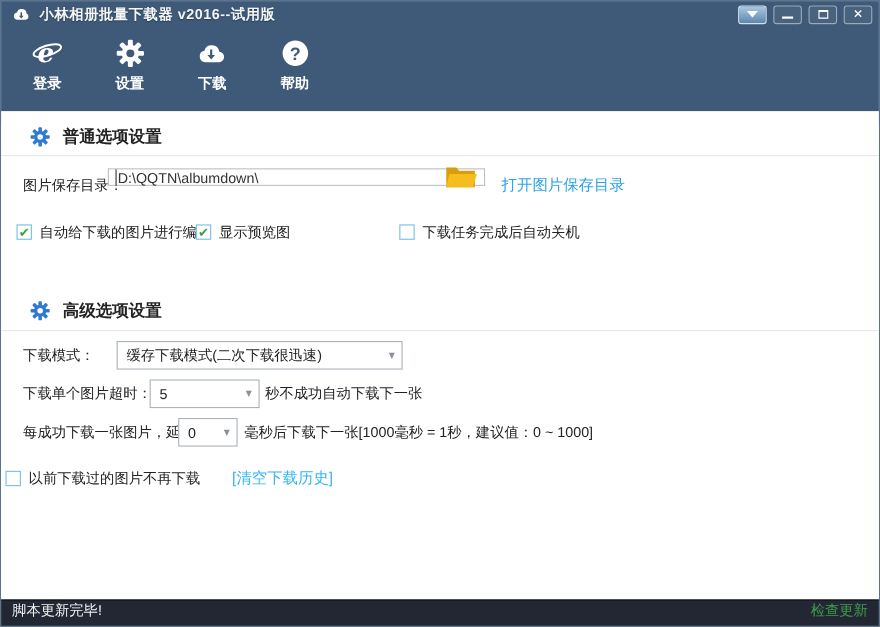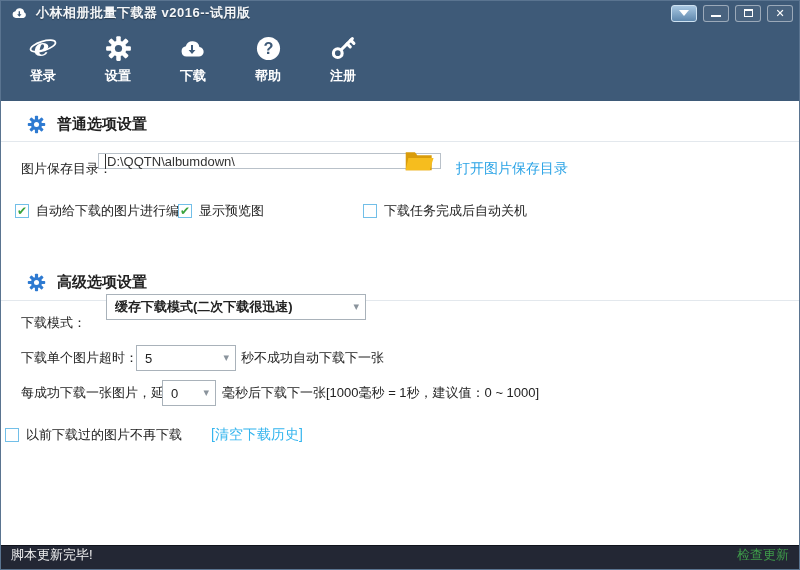--- a/index.html
+++ b/index.html
@@ -193,33 +193,20 @@
       <div class="tool-item">
         <span class="t-icon">
           <svg viewBox="0 0 28 28" width="27" height="27">
             <circle cx="14" cy="14" r="12" fill="#ffffff"></circle>
             <text x="14" y="20" text-anchor="middle" font-size="17" font-weight="bold" font-family="Liberation Sans, sans-serif" fill="#3e5a78">?</text>
           </svg>
         </span>
         <span class="t-label">帮助</span>
       </div>
 
-      <div class="tool-item">
-        <span class="t-icon">
-          <svg viewBox="0 0 26 26" width="27" height="27">
-            <g stroke="#ffffff" stroke-width="3" fill="none" stroke-linecap="round">
-              <circle cx="7.5" cy="17.5" r="4.2"></circle>
-              <path d="M10.8 14.2 L21.5 3.5"></path>
-              <path d="M16.5 8.5 L19.5 11.5"></path>
-              <path d="M20 5 L23 8"></path>
-            </g>
-          </svg>
-        </span>
-        <span class="t-label">注册</span>
-      </div>
 
     </div>
 
     <div class="notch"></div>
   </div>
 
   <div class="content">
 
     <div class="section-header" style="top:14px;">
       <svg width="19" height="19" viewBox="0 0 24 24">
@@ -282,21 +269,21 @@
         </g>
         <circle cx="12" cy="12" r="3.2" fill="#ffffff"></circle>
       </svg>
       <span class="s-title">高级选项设置</span>
     </div>
     <div class="divider" style="top:199px;"></div>
 
     <div class="row" style="left:20px; top:209px; height:26px;">
       <span class="f-label">下载模式：</span>
     </div>
-    <div class="dropdown-box" style="position:absolute; left:105px; top:193px; width:260px;font-weight:bold;">
+    <div class="dropdown-box" style="position:absolute; left:105px; top:209px; width:260px;">
       <span>缓存下载模式(二次下载很迅速)</span>
     </div>
 
     <div class="row" style="left:20px; top:244px; height:26px;">
       <span class="f-label">下载单个图片超时：</span>
     </div>
     <div class="dropdown-box" style="position:absolute; left:135px; top:244px; width:100px;">
       <span>5</span>
     </div>
     <div class="row" style="left:240px; top:244px; height:26px;">

